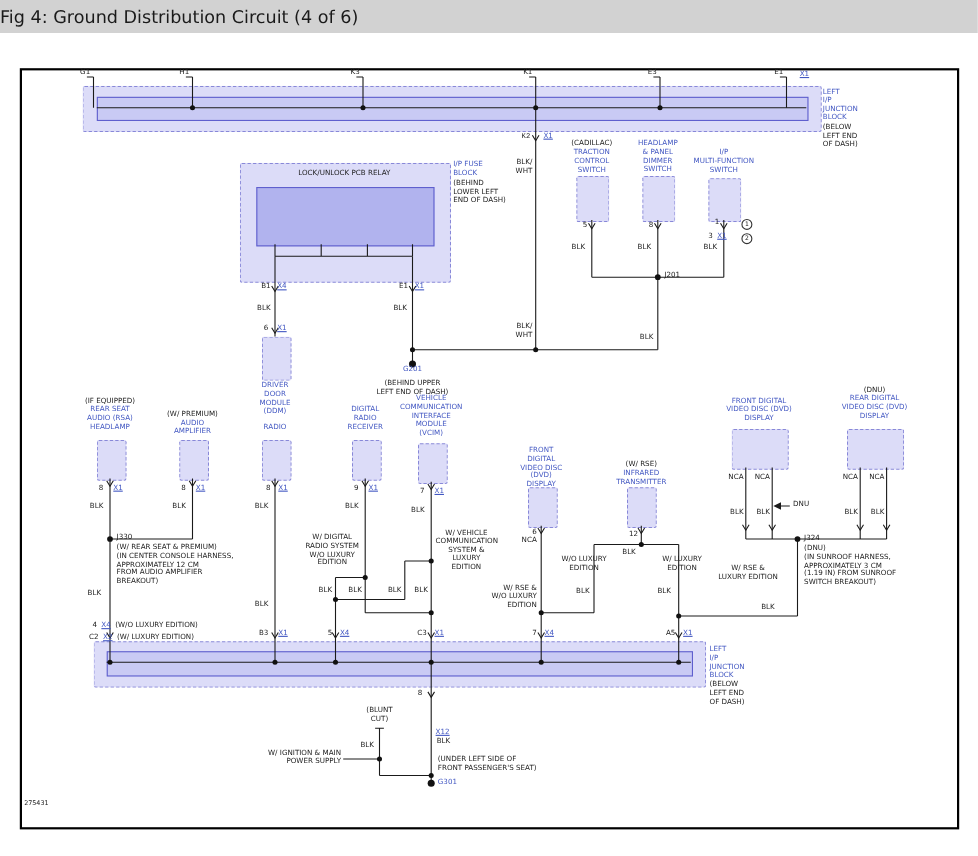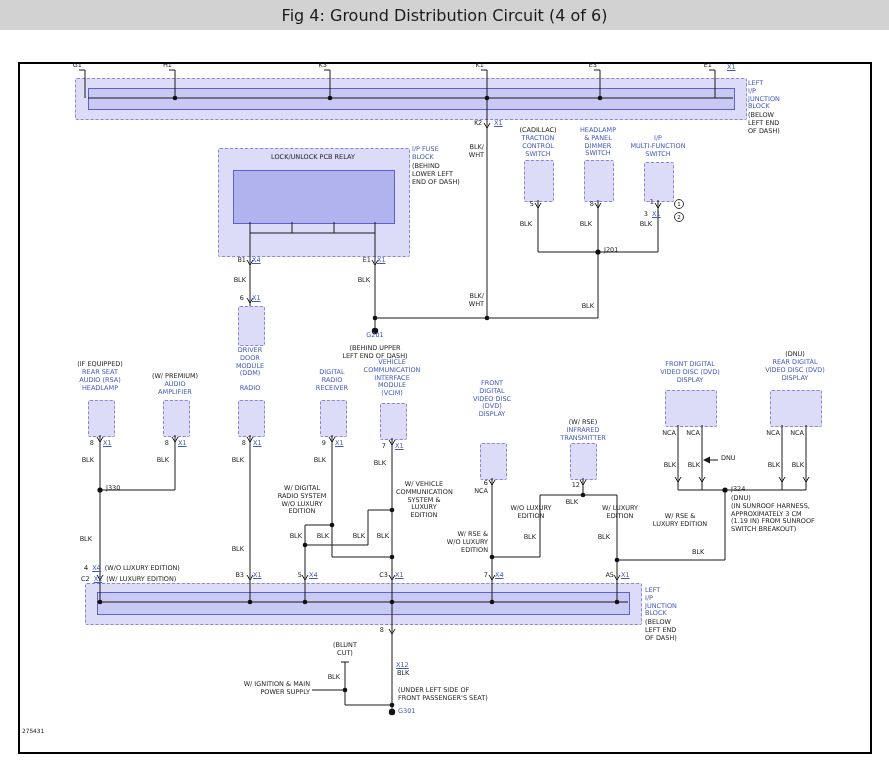--- a/index.html
+++ b/index.html
@@ -1,19 +1,19 @@
 <!DOCTYPE html>
 <html><head>
 <meta charset="utf-8">
 <style>
   html,body{margin:0;padding:0;background:#ffffff;}
   #stage{position:relative;width:889px;height:778px;background:#ffffff;overflow:hidden;
          font-family:"DejaVu Sans","Liberation Sans",sans-serif;}
   #titlebar{position:absolute;left:0;top:0;width:889px;height:30px;background:#d2d2d2;
-            display:flex;align-items:center;justify-content:center;z-index:4;}
+            display:flex;align-items:center;z-index:4;}
   #titlebar .t{font-size:16px;color:#1a1a1a;}
   #frame{position:absolute;left:18px;top:62px;width:850px;height:688px;border:2px solid #000;z-index:0;background:#fff;}
   .box{position:absolute;background:#dcdcf8;border:1px dashed #8888d8;border-radius:2px;z-index:1;}
   .sbox{position:absolute;background:#c9caf4;border:1px solid #5f5fce;z-index:1;}
   .rbox{position:absolute;background:#b1b3ee;border:1px solid #5f5fce;z-index:1;}
   .L{position:absolute;font-size:6.5px;line-height:1.2;color:#1b1b1b;white-space:pre-line;z-index:3;}
   .B{color:#4257c2;}
   .U{color:#4257c2;text-decoration:underline;}
   .C{text-align:center;}
   .R{text-align:right;}
@@ -193,20 +193,25 @@
   <div class="L R" style="left:76px;top:457px;width:18px;">BLK</div>
 
   <div class="L C" style="left:143px;top:373px;width:64px;">(W/ PREMIUM)</div>
   <div class="L B C" style="left:143px;top:381px;width:64px;">AUDIO
 AMPLIFIER</div>
   <div class="L R" style="left:157px;top:440px;width:12px;">8</div>
   <div class="L U" style="left:178px;top:440px;">X1</div>
   <div class="L R" style="left:151px;top:457px;width:18px;">BLK</div>
 
   <div class="L" style="left:106px;top:485px;">J330</div>
+  <div class="L" style="left:106px;top:494px;width:128px;">(W/ REAR SEAT &amp; PREMIUM)
+(IN CENTER CONSOLE HARNESS,
+APPROXIMATELY 12 CM
+FROM AUDIO AMPLIFIER
+BREAKOUT)</div>
   <div class="L R" style="left:74px;top:536px;width:18px;">BLK</div>
   <div class="L row" style="left:84px;top:557px;">
     <span>4</span><span class="U">X4</span><span>(W/O LUXURY EDITION)</span>
   </div>
   <div class="L row" style="left:81px;top:568px;">
     <span>C2</span><span class="U">X2</span><span>(W/ LUXURY EDITION)</span>
   </div>
 
   <div class="L B C" style="left:225px;top:385px;width:50px;">RADIO</div>
   <div class="L R" style="left:234px;top:440px;width:12px;">8</div>
@@ -243,21 +248,21 @@
 EDITION</div>
   <div class="L R" style="left:284px;top:533px;width:18px;">BLK</div>
   <div class="L R" style="left:311px;top:533px;width:18px;">BLK</div>
   <div class="L R" style="left:347px;top:533px;width:18px;">BLK</div>
   <div class="L R" style="left:371px;top:533px;width:18px;">BLK</div>
   <div class="L R" style="left:292px;top:572px;width:10px;">5</div>
   <div class="L U" style="left:309px;top:572px;">X4</div>
   <div class="L R" style="left:374px;top:572px;width:14px;">C3</div>
   <div class="L U" style="left:395px;top:572px;">X1</div>
 
-  <div class="L B C" style="left:462px;top:380px;width:60px;">FRONT
+  <div class="L B C" style="left:462px;top:406px;width:60px;">FRONT
 DIGITAL
 VIDEO DISC
 (DVD)
 DISPLAY</div>
   <div class="L R" style="left:476px;top:480px;width:12px;">6</div>
   <div class="L R" style="left:468px;top:488px;width:20px;">NCA</div>
   <div class="L R" style="left:444px;top:531px;width:44px;">W/ RSE &amp;
 W/O LUXURY
 EDITION</div>
   <div class="L R" style="left:478px;top:572px;width:10px;">7</div>

